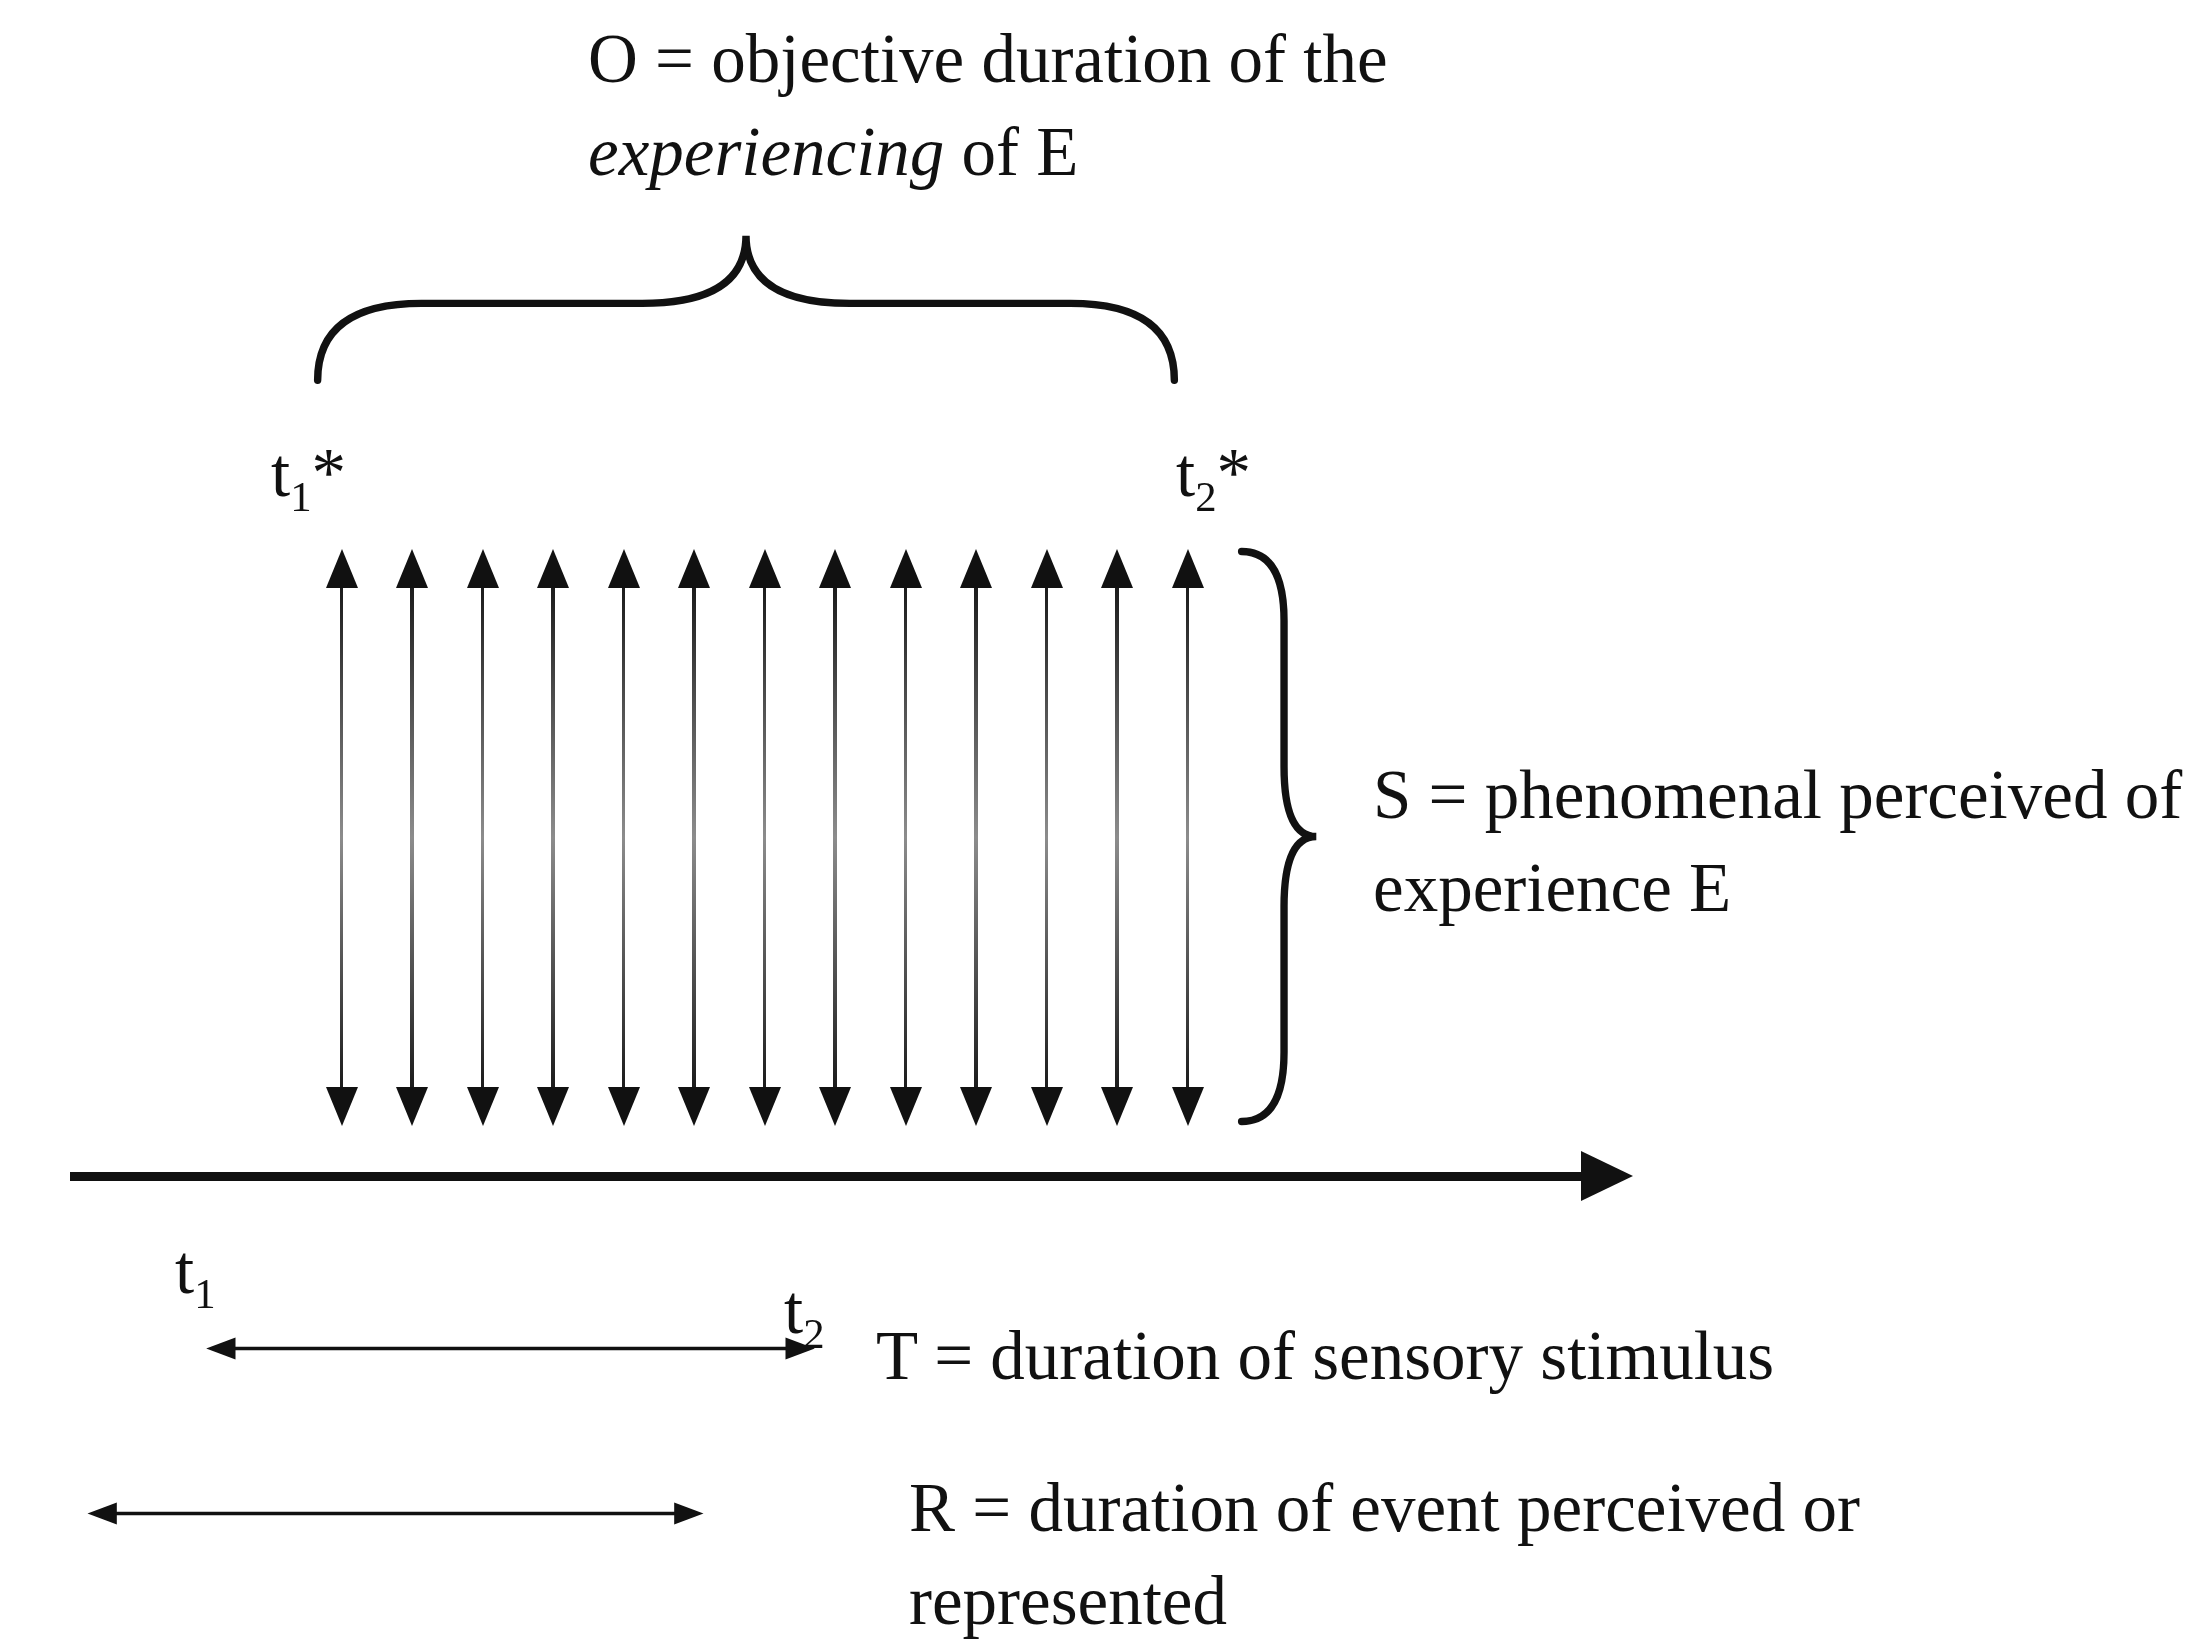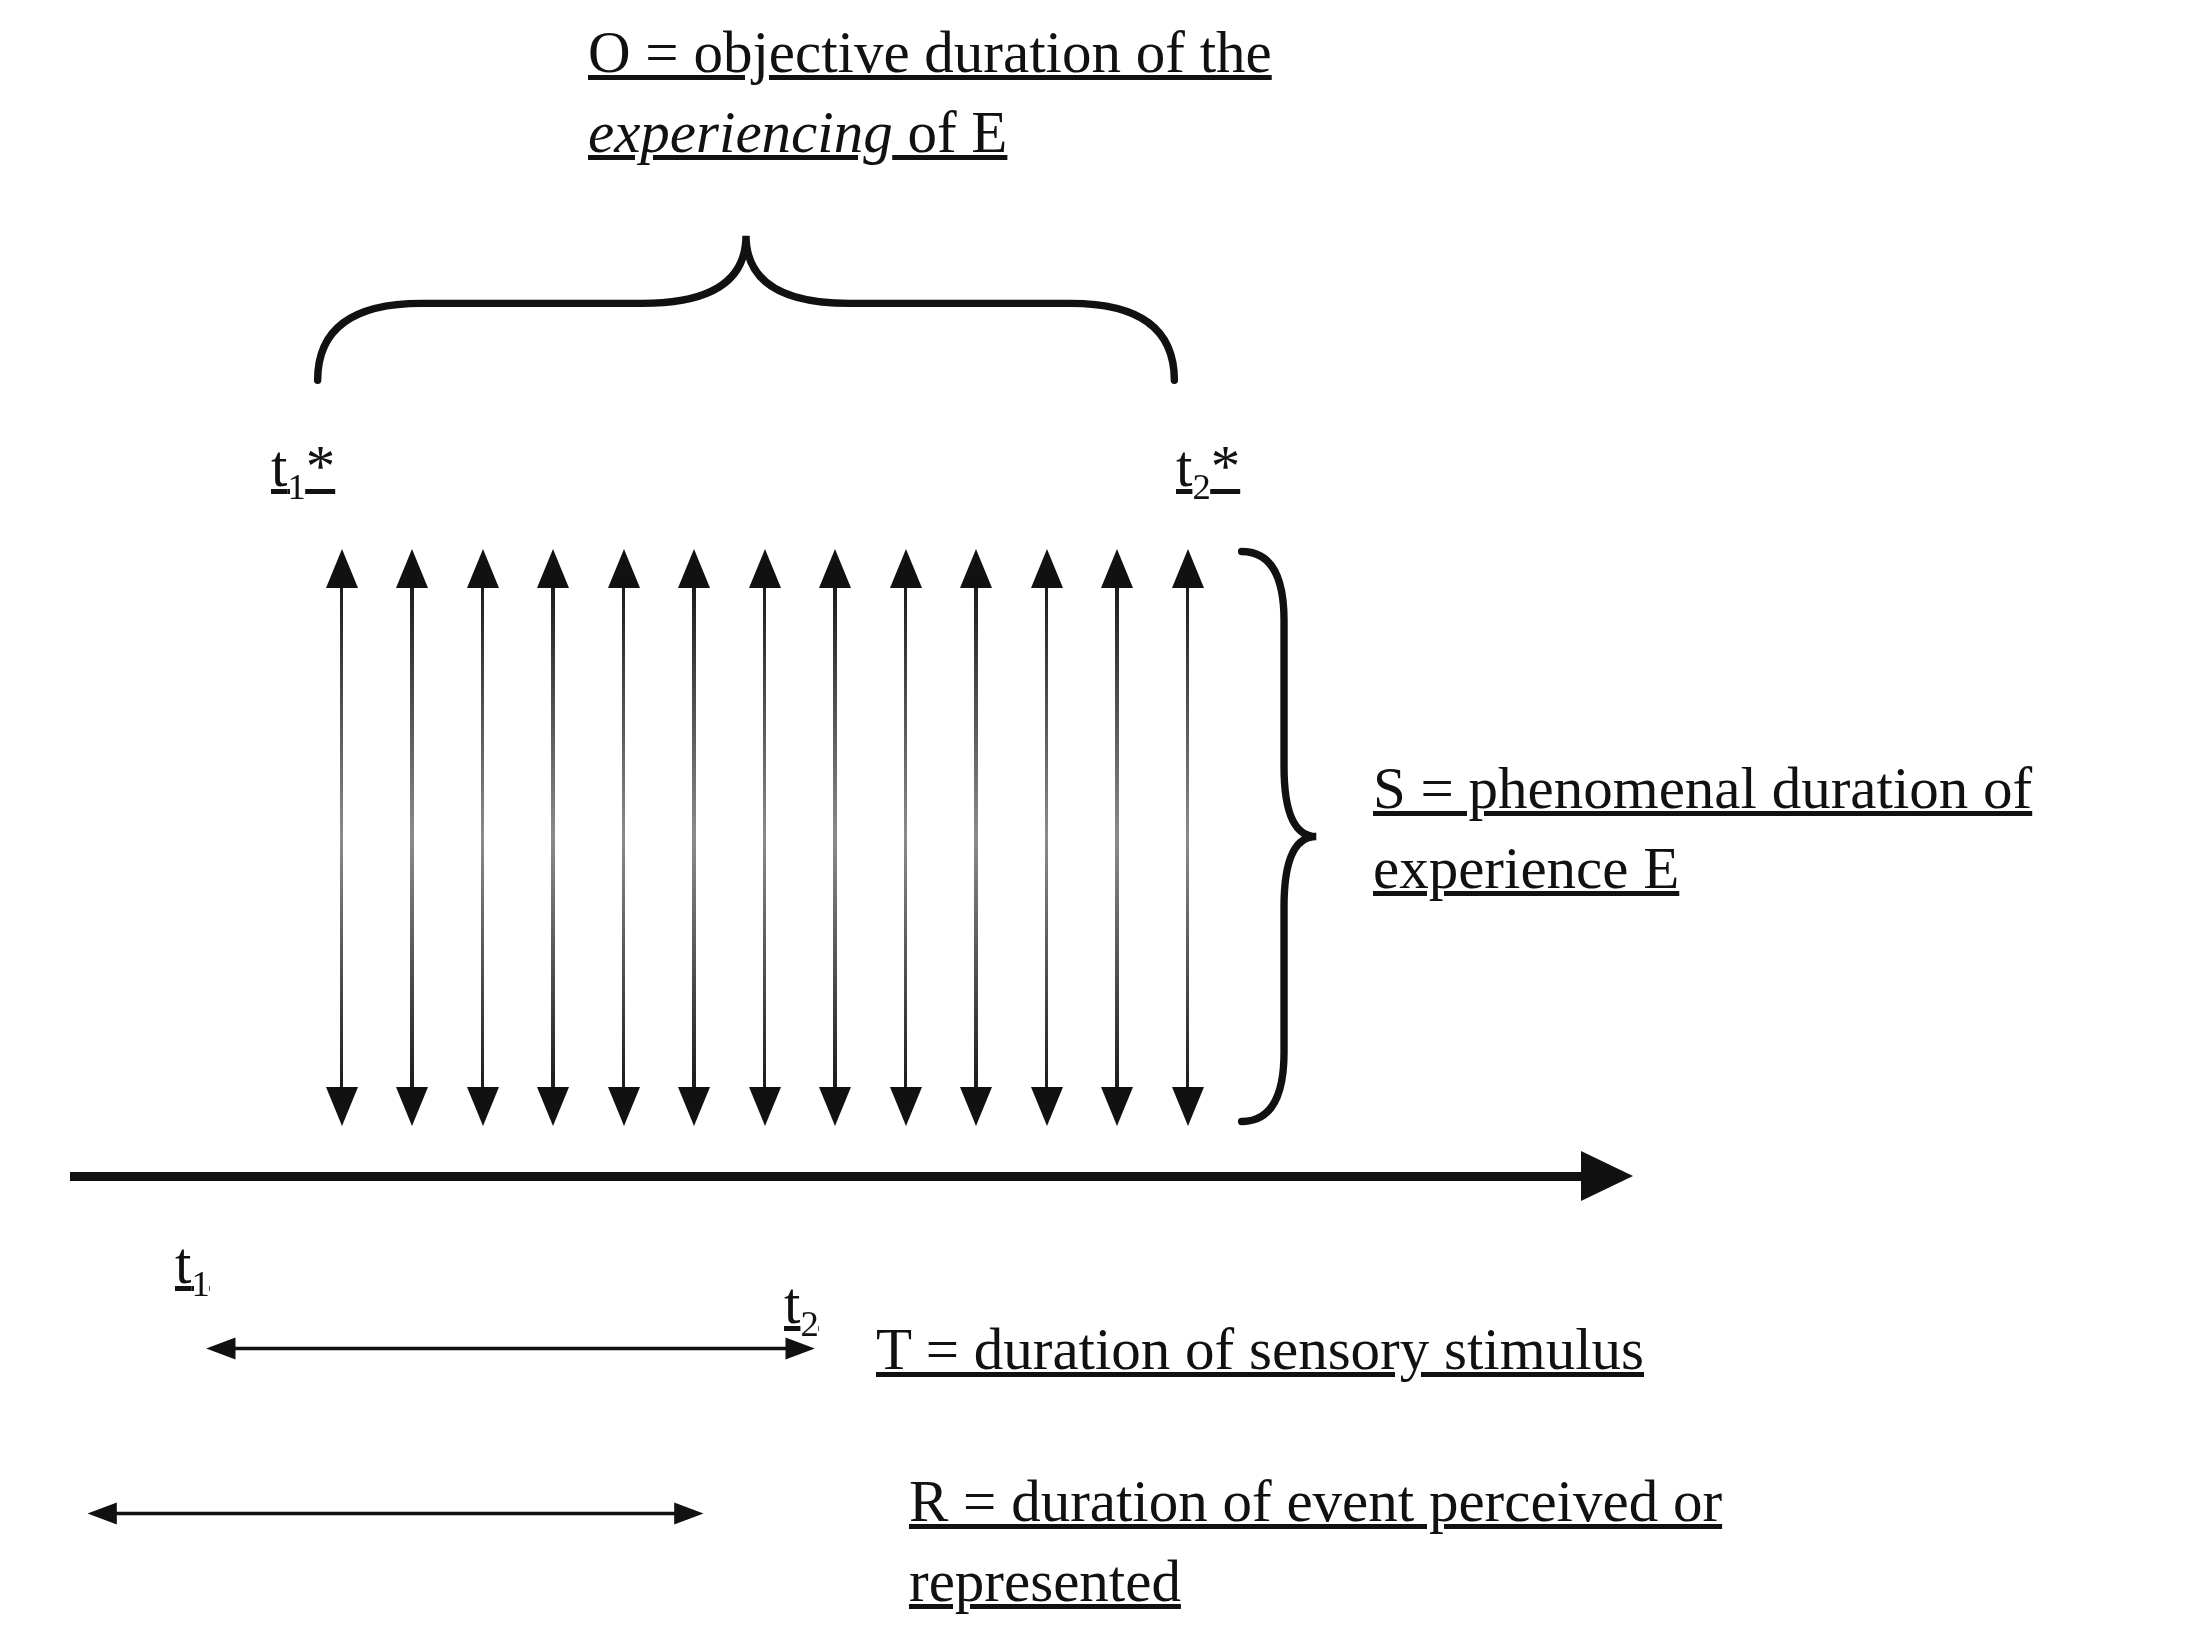--- a/index.html
+++ b/index.html
@@ -8,25 +8,24 @@
     position: relative;
     width: 2207px;
     height: 1650px;
     background: var(--bg);
     color: var(--ink);
     font-family: "Liberation Serif", serif;
     overflow: hidden;
   }
   .label {
     position: absolute;
-    font-size: 59px;
+    font-size: 69px;
     line-height: 1.35;
     white-space: nowrap;
     color: var(--ink);
-    text-decoration: underline;
   }
   .label sub { font-size: 0.62em; line-height: 0; }
   .brace-svg { position: absolute; color: var(--ink); }
 
   
   .varrows {
     position: absolute;
     left: 325px; top: 549px;
     width: 879px; height: 577px;
     display: flex;
@@ -163,21 +162,21 @@
         <div class="vshaft"></div>
         <div class="vhead down"></div>
       </div>
     </div>
 
   <svg class="brace-svg" style="left:1237px; top:545px;" width="83" height="583" viewBox="0 0 90 628">
     <path d="M 5,5 Q 51,5 51,80 L 51,238 Q 51,314 86,314 Q 51,314 51,390 L 51,548 Q 51,623 5,623" fill="none" stroke="currentColor" stroke-width="8" stroke-linecap="round"></path>
   </svg>
 
   <div class="label" style="left:1373px; top:749px;">
-    <div><span>S = phenomenal duration of</span></div>
+    <div><span>S = phenomenal perceived of</span></div>
     <div><span>experience E</span></div>
   </div>
 
   <div class="timeline-line"></div>
   <div class="timeline-head"></div>
 
   <div class="label" style="left:175px; top:1224px;">
     <span>t</span><sub>1</sub>
   </div>
   <div class="label" style="left:784px; top:1264px;">

